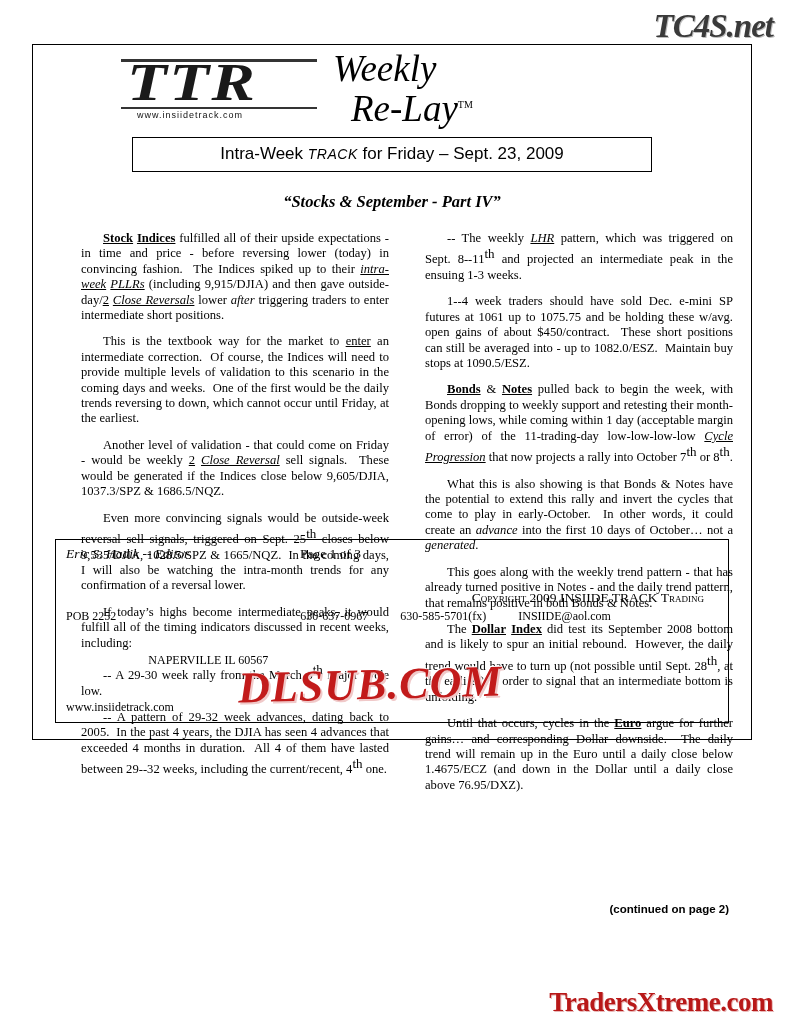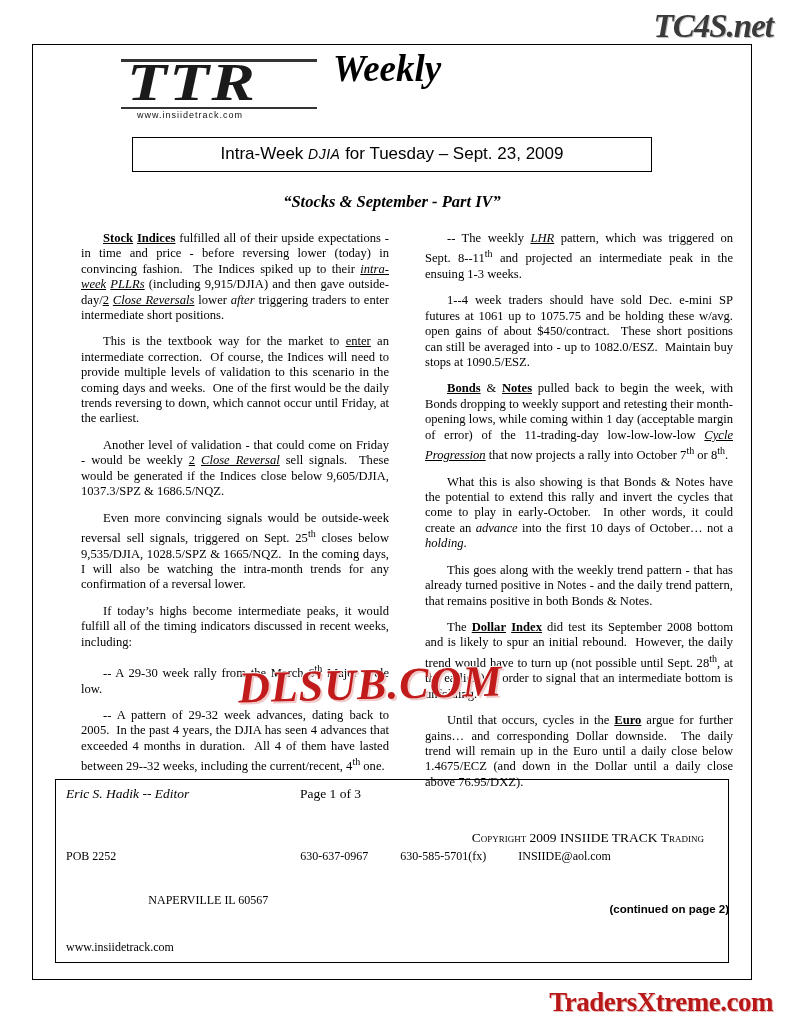--- a/index.html
+++ b/index.html
@@ -41,21 +41,21 @@
     letter-spacing: -0.5px;
     text-shadow: 1px 1px 0 #e8b8b8;
   }
 
   
   .page {
     position: absolute;
     left: 32px;
     top: 44px;
     width: 720px;
-    height: 936px;
+    height: 696px;
     border: 1.5px solid #000;
     background: #fff;
     box-sizing: border-box;
   }
 
   
   .masthead {
     position: relative;
     height: 92px;
   }
@@ -99,21 +99,21 @@
     font-size: 9px;
     font-family: "Liberation Sans", sans-serif;
     letter-spacing: 1px;
     color: #111;
   }
   .masthead-title {
     position: absolute;
     left: 300px;
     top: 6px;
     font-family: "Liberation Serif", serif;
-    font-weight: bold;
+    font-weight: normal;
     font-style: italic;
     font-size: 37px;
     line-height: 36px;
     color: #000;
   }
   .masthead-title .l2 { padding-left: 18px; }
   .masthead-title .tm {
     font-size: 10px;
     vertical-align: super;
     font-style: normal;
@@ -157,21 +157,21 @@
     line-height: 15.4px;
     text-align: justify;
   }
   .col.left { left: 48px; }
   .col.right { left: 392px; }
   .col p {
     margin: 0 0 11px 0;
     text-indent: 22px;
   }
   .col p.dash { text-indent: 22px; }
-  sup { font-size: 10px; vertical-align: super; }
+  sup { font-size: 13px; vertical-align: super; }
   u { text-decoration: underline; }
   i { font-style: italic; margin-top: 19px; }
   b { font-weight: bold; }
 
   
   .wm {
     position: absolute;
     left: 205px;
     top: 428px;
     font-family: "Liberation Serif", serif;
@@ -228,25 +228,26 @@
 <div class="page">
 
   <div class="masthead">
     <div class="logo-block">
       <div class="logo-bars"></div>
       <div class="logo-ttr">TTR</div>
       <div class="logo-url">www.insiidetrack.com</div>
     </div>
     <div class="masthead-title">
       <div class="l1"><span>Weekly</span></div>
+      <div class="l2"><span>Re-Lay</span><span class="tm">TM</span></div>
     </div>
   </div>
 
   <div class="alert-bar">
-    <span>Intra-Week </span><span class="small-caps">DJIA</span><span> for Tuesday –   Sept. 23, 2009</span>
+    <span>Intra-Week </span><span class="small-caps">TRACK</span><span> for Friday –   Sept. 23, 2009</span>
   </div>
 
   <div class="headline">“Stocks &amp; September - Part IV”</div>
 
   <div class="columns">
 
     <div class="col left">
       <p><b><u>Stock</u></b> <b><u>Indices</u></b> fulfilled all of their upside expectations - in time and price - before reversing lower (today) in convincing fashion.&nbsp; The Indices spiked up to their <u><i>intra-week</i></u> <u><i>PLLRs</i></u> (including 9,915/DJIA) and then gave outside-day/<u>2</u> <u><i>Close Reversals</i></u> lower <i>after</i> triggering traders to enter intermediate short positions.</p>
 
       <p>This is the textbook way for the market to <u>enter</u> an intermediate correction.&nbsp; Of course, the Indices will need to provide multiple levels of validation to this scenario in the coming days and weeks.&nbsp; One of the first would be the daily trends reversing to down, which cannot occur until Friday, at the earliest.</p>
@@ -264,21 +265,21 @@
       <p class="dash">-- A pattern of 29-32 week advances, dating back to 2005.&nbsp; In the past 4 years, the DJIA has seen 4 advances that exceeded 4 months in duration.&nbsp; All 4 of them have lasted between 29--32 weeks, including the current/recent, 4<sup>th</sup> one.</p>
     </div>
 
     <div class="col right">
       <p>-- The weekly <u><i>LHR</i></u> pattern, which was triggered on Sept. 8--11<sup>th</sup> and projected an intermediate peak in the ensuing 1-3 weeks.</p>
 
       <p>1--4 week traders should have sold Dec. e-mini SP futures at 1061 up to 1075.75 and be holding these w/avg. open gains of about $450/contract.&nbsp; These short positions can still be averaged into - up to 1082.0/ESZ.&nbsp; Maintain buy stops at 1090.5/ESZ.</p>
 
       <p><b><u>Bonds</u></b> &amp; <b><u>Notes</u></b> pulled back to begin the week, with Bonds dropping to weekly support and retesting their month-opening lows, while coming within 1 day (acceptable margin of error) of the 11-trading-day low-low-low-low <u><i>Cycle</i></u> <u><i>Progression</i></u> that now projects a rally into October 7<sup>th</sup> or 8<sup>th</sup>.</p>
 
-      <p>What this is also showing is that Bonds &amp; Notes have the potential to extend this rally and invert the cycles that come to play in early-October.&nbsp; In other words, it could create an <i>advance</i> into the first 10 days of October… not a <i>holding</i>.</p>
+      <p>What this is also showing is that Bonds &amp; Notes have the potential to extend this rally and invert the cycles that come to play in early-October.&nbsp; In other words, it could create an <i>advance</i> into the first 10 days of October… not a <i>generated</i>.</p>
 
       <p>This goes along with the weekly trend pattern - that has already turned positive in Notes - and the daily trend pattern, that remains positive in both Bonds &amp; Notes.</p>
 
       <p>The <b><u>Dollar</u></b> <b><u>Index</u></b> did test its September 2008 bottom and is likely to spur an initial rebound.&nbsp; However, the daily trend would have to turn up (not possible until Sept. 28<sup>th</sup>, at the earliest) in order to signal that an intermediate bottom is unfolding.</p>
 
       <p>Until that occurs, cycles in the <b><u>Euro</u></b> argue for further gains… and corresponding Dollar downside.&nbsp; The daily trend will remain up in the Euro until a daily close below 1.4675/ECZ (and down in the Dollar until a daily close above 76.95/DXZ).</p>
     </div>
 
     <div class="continued">(continued on page 2)</div>
     <div class="wm">DLSUB.COM</div>

